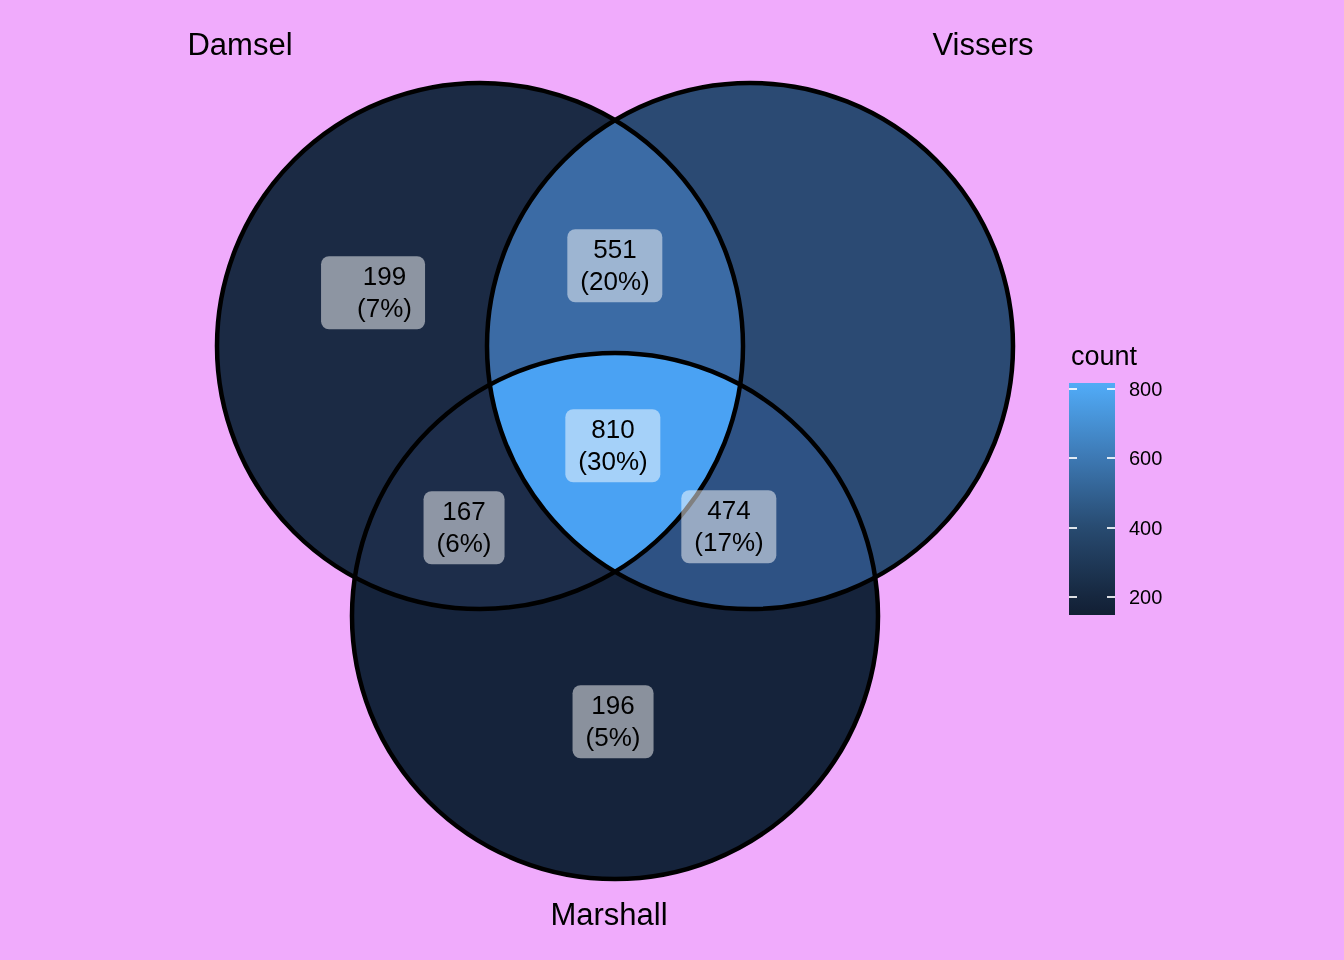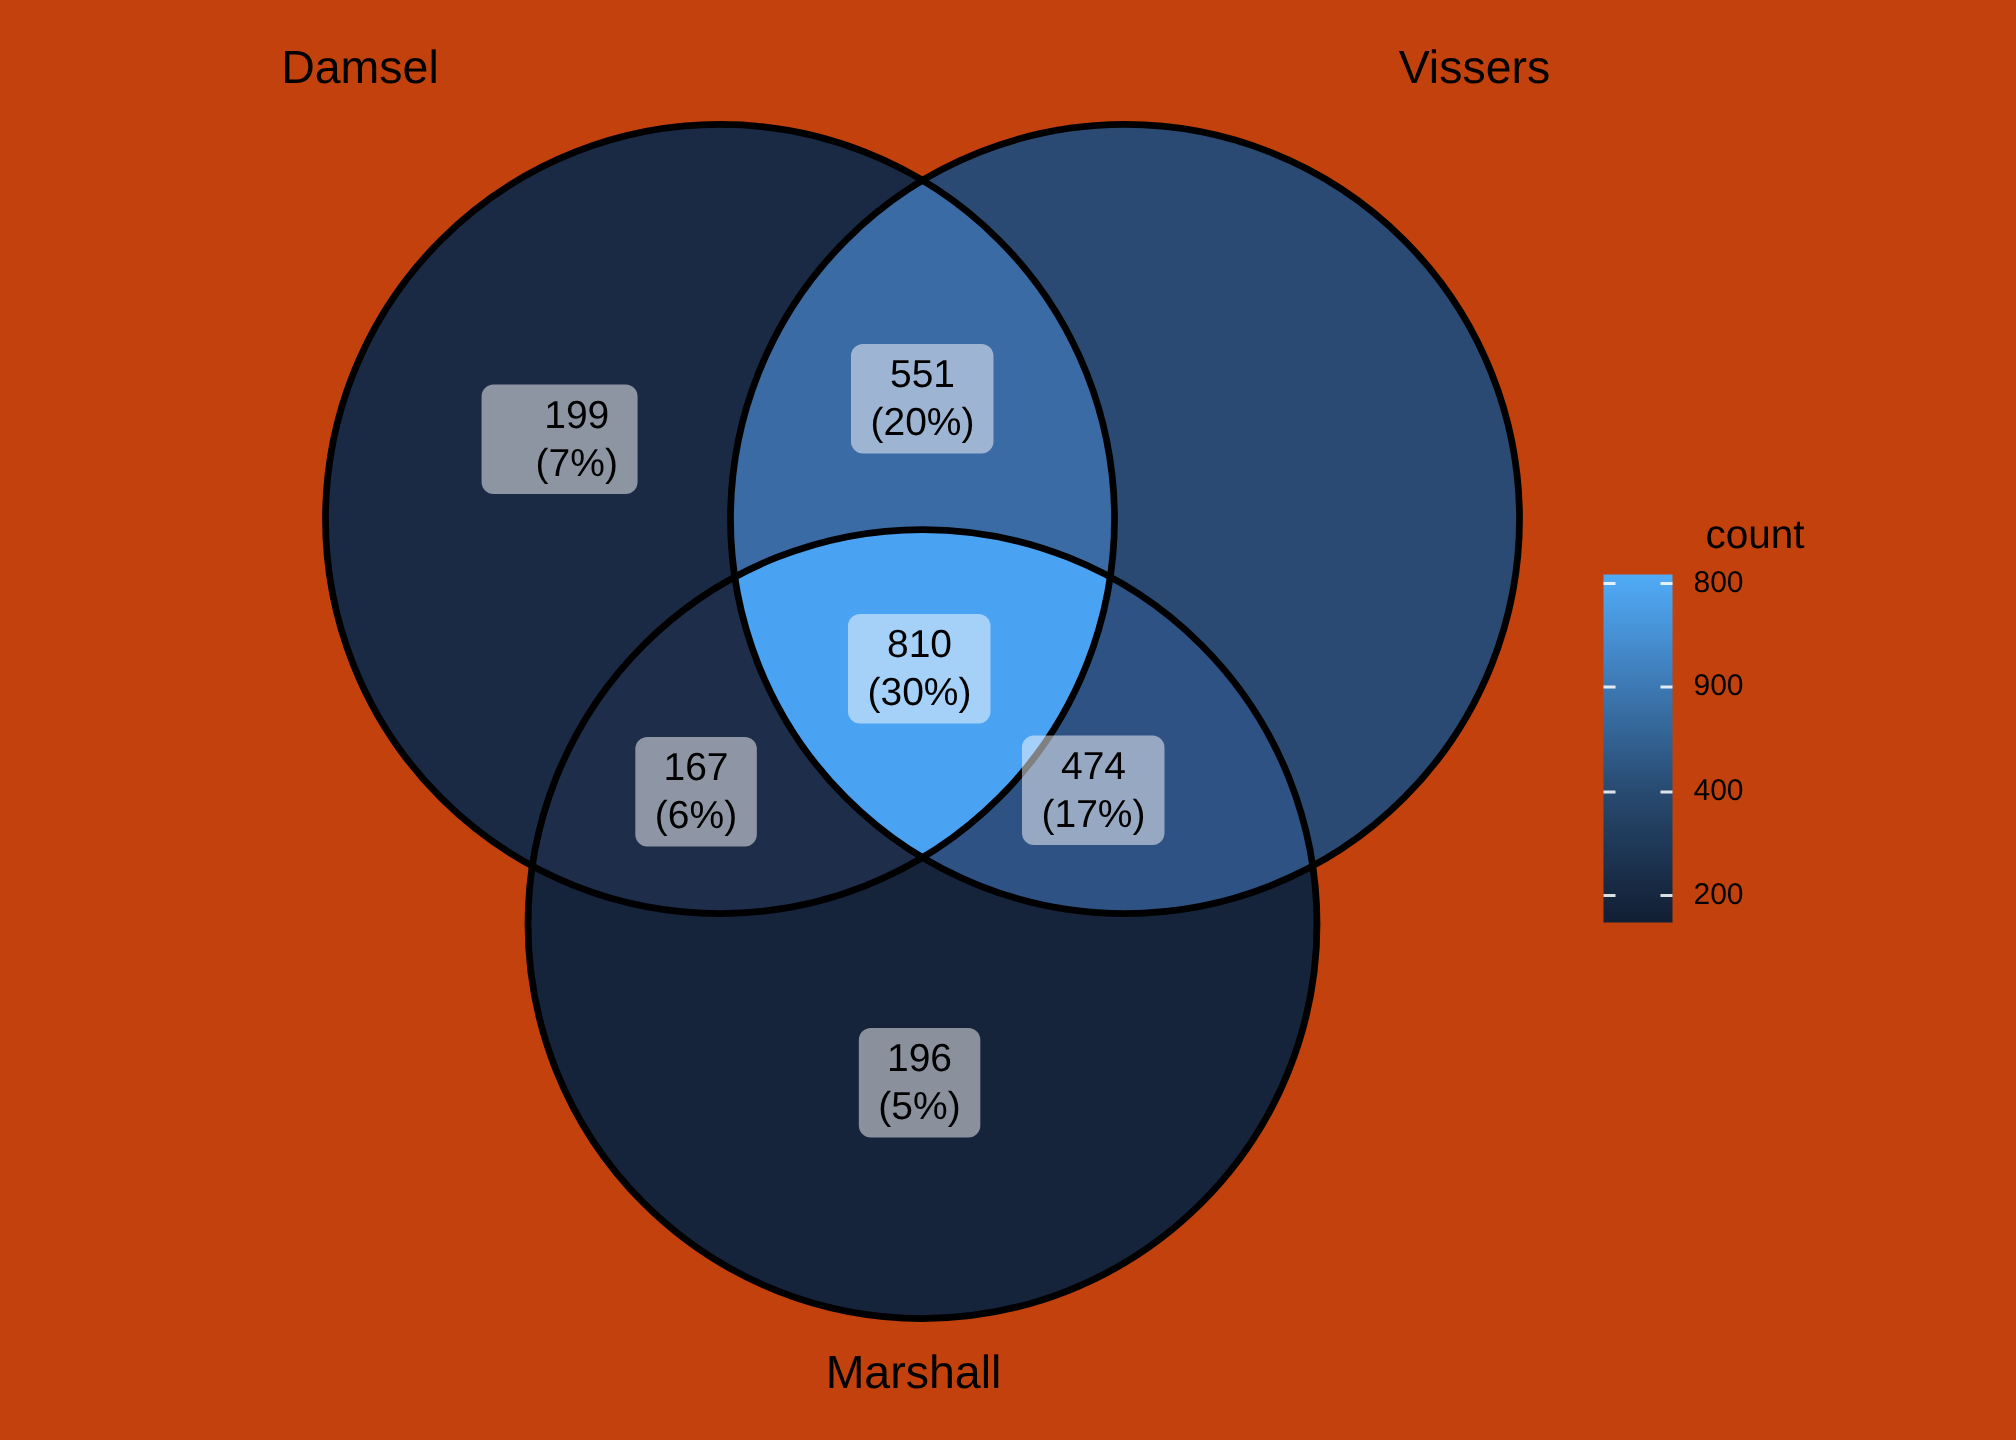--- a/index.html
+++ b/index.html
@@ -1,20 +1,20 @@
 <!DOCTYPE html>
 <html><head>
 <meta charset="utf-8">
 <style>
   html, body { margin: 0; padding: 0; background: #ffffff; }
   #stage {
     position: relative;
     width: 1344px;
     height: 960px;
-    background: #c2410c;
+    background: #f0abfc;
     overflow: hidden;
     font-family: "Liberation Sans", "DejaVu Sans", sans-serif;
     color: #000;
   }
   #venn-svg { position: absolute; left: 0; top: 0; }
 
   .set-title {
     position: absolute;
     transform: translate(-50%, -50%);
     font-size: 31px;
@@ -41,21 +41,21 @@
 
   .lbl-damsel-only      { left: 373px; top: 293px; padding-left: 36px; }
   .lbl-vissers-only     { left: 855px; top: 291px; }
   .lbl-damsel-vissers   { left: 615px; top: 266px; }
   .lbl-all-three        { left: 613px; top: 446px; }
   .lbl-damsel-marshall  { left: 464px; top: 528px; }
   .lbl-vissers-marshall { left: 729px; top: 527px; }
   .lbl-marshall-only    { left: 613px; top: 722px; }
 
   .legend { position: absolute; left: 1069px; top: 341px; width: 200px; }
-  .legend-title { font-size: 27px; color: #000; margin: 0 0 12px 2px; text-align: center; }
+  .legend-title { font-size: 27px; color: #000; margin: 0 0 12px 2px; }
   .legend-bar {
     position: absolute;
     left: 0; top: 42px;
     width: 46px; height: 232px;
   }
   .legend-tickmark {
     position: absolute;
     width: 8px; height: 2px;
     background: rgba(255, 255, 255, 0.85);
   }
@@ -153,18 +153,18 @@
       <div class="legend-tickmark left tm-0"></div>
       <div class="legend-tickmark right tm-0"></div>
       <div class="legend-tickmark left tm-1"></div>
       <div class="legend-tickmark right tm-1"></div>
       <div class="legend-tickmark left tm-2"></div>
       <div class="legend-tickmark right tm-2"></div>
       <div class="legend-tickmark left tm-3"></div>
       <div class="legend-tickmark right tm-3"></div>
     </div>
     <div class="legend-tick-label tl-0">800</div>
-    <div class="legend-tick-label tl-1">900</div>
+    <div class="legend-tick-label tl-1">600</div>
     <div class="legend-tick-label tl-2">400</div>
     <div class="legend-tick-label tl-3">200</div>
   </div>
 
 </div>
 
 </body></html>

